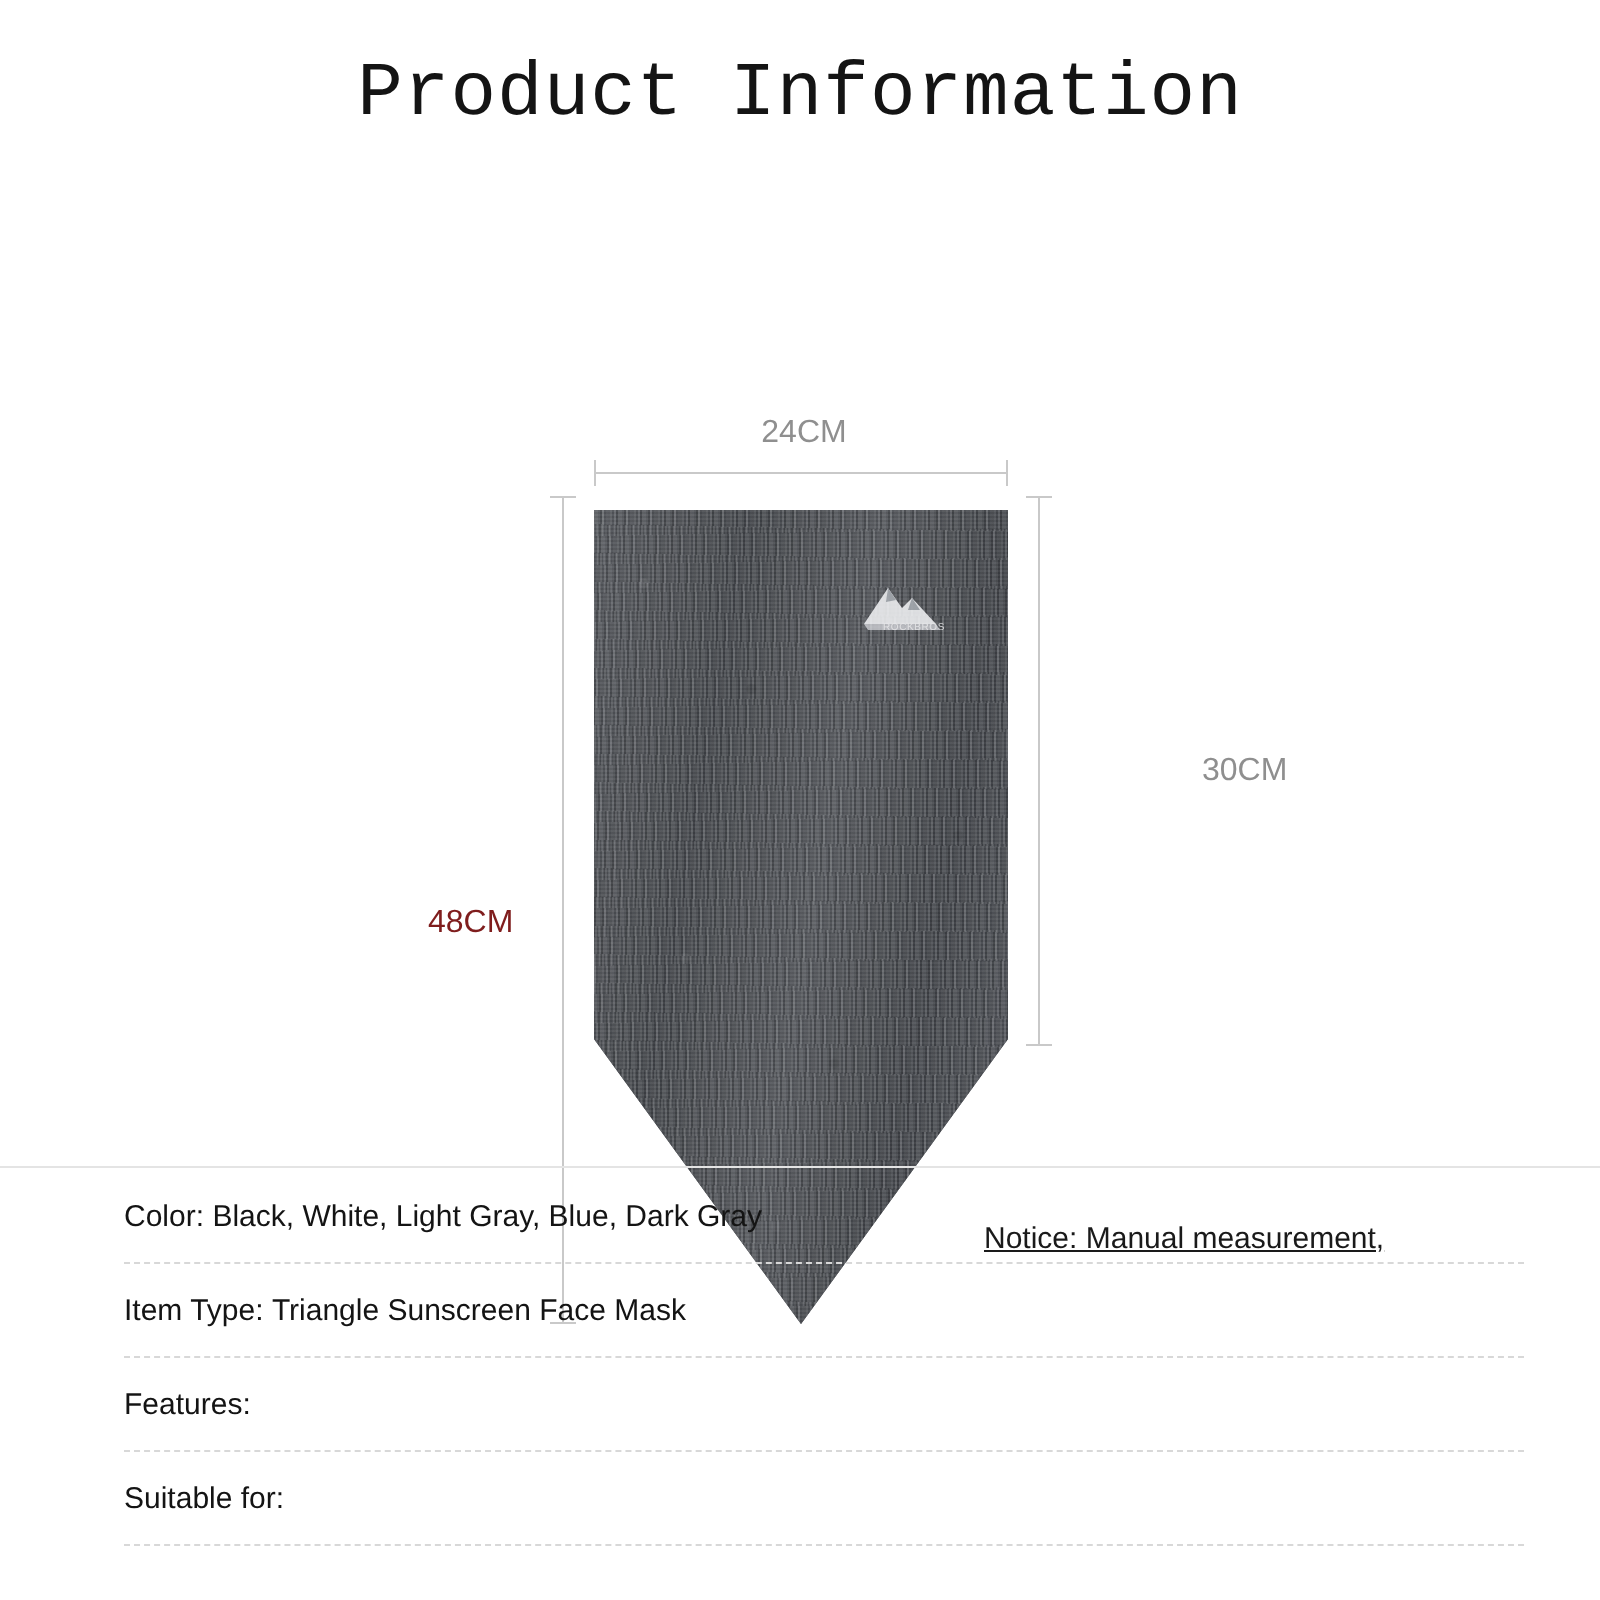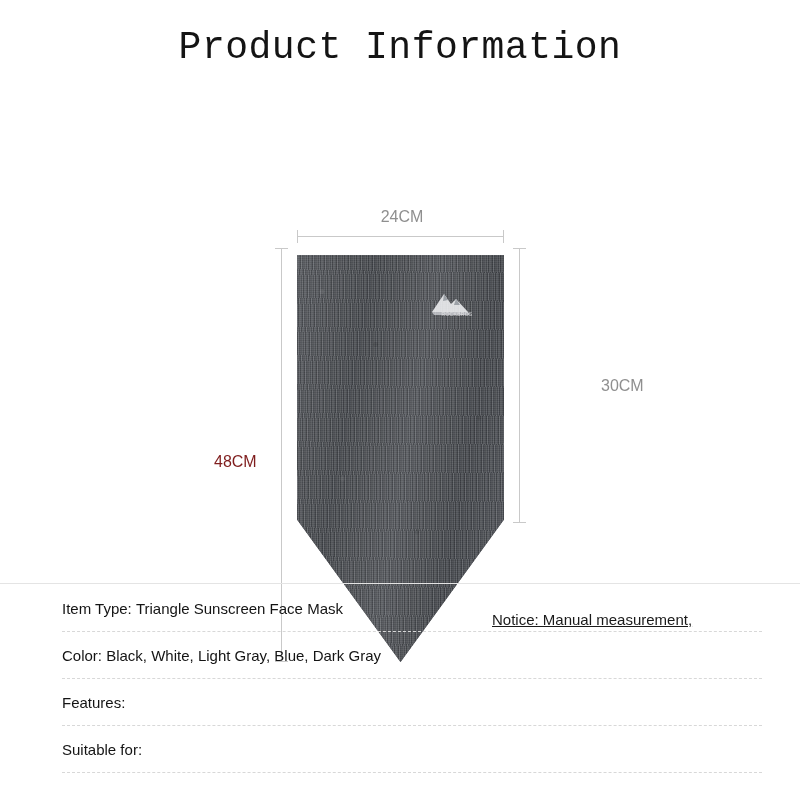--- a/index.html
+++ b/index.html
@@ -272,30 +272,30 @@
 
     <div id="notice">
       <div>Notice: Manual measurement,</div>
     </div>
   </div>
 
   <div id="spec-top-divider"></div>
 
   <div id="spec-list">
     <div class="spec-row">
+      <span class="spec-key">Color:</span>
+      <span>&nbsp;</span>
+      <span class="spec-val">Black, White, Light Gray, Blue, Dark Gray</span>
+    </div>
+    <div class="spec-row">
       <span class="spec-key">Item Type:</span>
       <span>&nbsp;</span>
       <span class="spec-val">Triangle Sunscreen Face Mask</span>
     </div>
     <div class="spec-row">
-      <span class="spec-key">Color:</span>
-      <span>&nbsp;</span>
-      <span class="spec-val">Black, White, Light Gray, Blue, Dark Gray</span>
-    </div>
-    <div class="spec-row">
       <span class="spec-key">Features:</span>
       <span>&nbsp;</span>
     </div>
     <div class="spec-row">
       <span class="spec-key">Suitable for:</span>
       <span>&nbsp;</span>
     </div>
   </div>
 
 </div>

